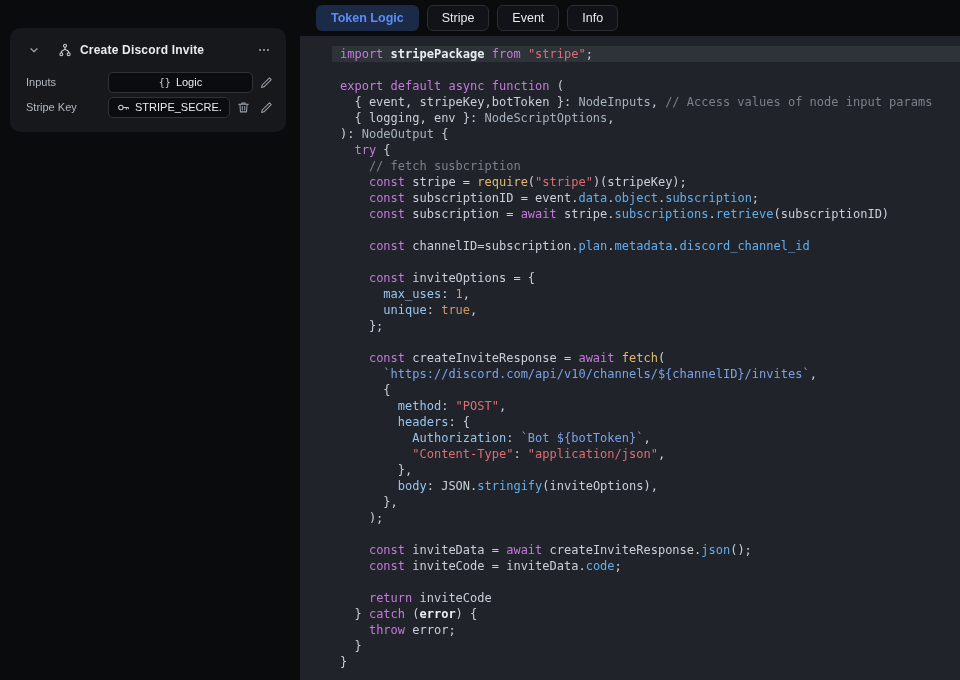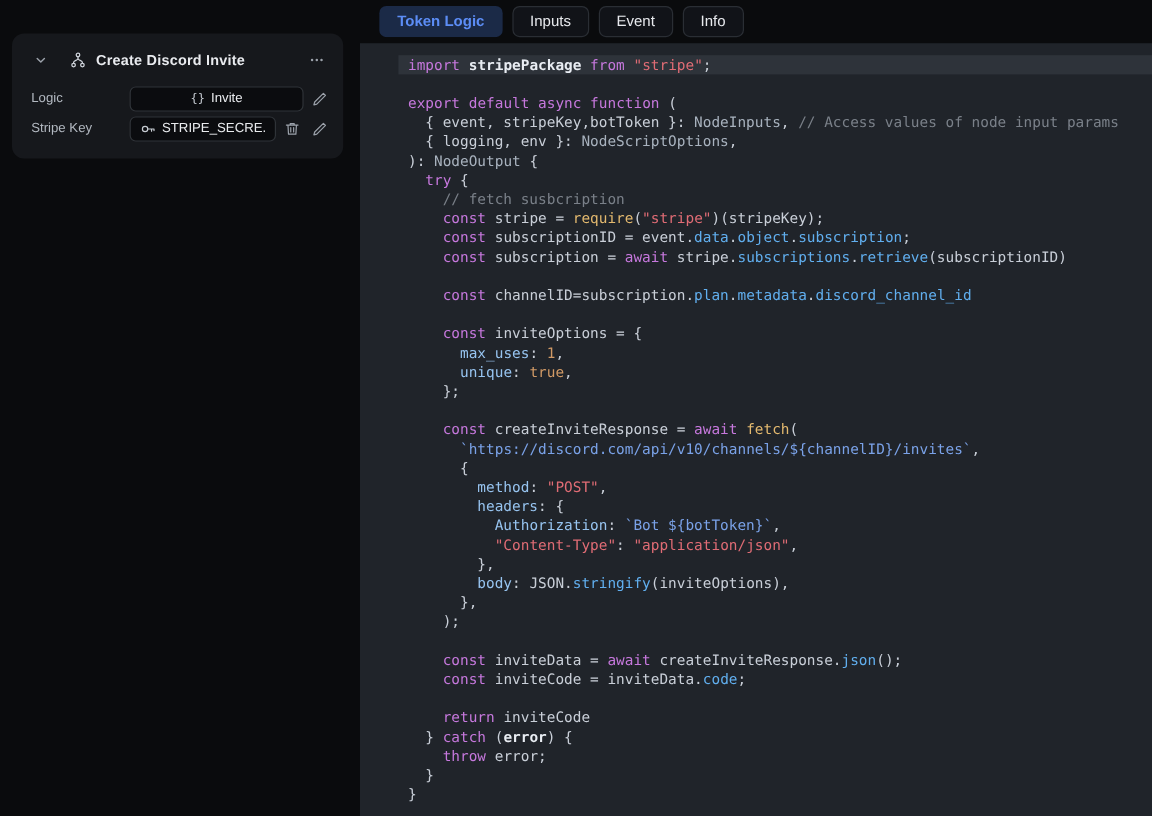--- a/index.html
+++ b/index.html
@@ -54,24 +54,24 @@
         <button class="ibtn">
           <svg width="14" height="14" viewBox="0 0 16 16" fill="currentColor">
               <circle cx="3.5" cy="8" r="1.2"></circle>
               <circle cx="8" cy="8" r="1.2"></circle>
               <circle cx="12.5" cy="8" r="1.2"></circle>
             </svg>
         </button>
       </header>
       <div class="rows">
           <div class="prow">
-            <span class="plabel">Logic</span>
+            <span class="plabel">Inputs</span>
             <div class="pill center">
               <span class="pill-ic">{}</span>
-              <span class="pill-val">Invite</span>
+              <span class="pill-val">Logic</span>
             </div>
             <button class="ibtn">
               <svg width="13" height="13" viewBox="0 0 14 14" fill="none" stroke="currentColor" stroke-width="1.1" stroke-linejoin="round">
                 <path d="M10.2 1.9l1.9 1.9-7.8 7.8-2.6.7.7-2.6z"></path>
               </svg>
             </button>
           </div>
           <div class="prow">
             <span class="plabel">Stripe Key</span>
             <div class="pill">
@@ -94,20 +94,20 @@
               </svg>
             </button>
           </div>
         </div>
     </section>
   </aside>
 
   <main class="right">
     <nav class="tabbar">
         <button class="tab active">Token Logic</button>
-        <button class="tab">Inputs</button>
+        <button class="tab">Stripe</button>
         <button class="tab">Event</button>
         <button class="tab">Info</button>
       </nav>
     <div class="editor"><div class="cl hl"><span style="color: rgb(198, 120, 221);">import</span><span style="color: rgb(201, 207, 216);"> </span><span style="color: rgb(233, 237, 243); font-weight: 700;">stripePackage</span><span style="color: rgb(201, 207, 216);"> </span><span style="color: rgb(198, 120, 221);">from</span><span style="color: rgb(201, 207, 216);"> </span><span style="color: rgb(224, 108, 117);">"stripe"</span><span style="color: rgb(201, 207, 216);">;</span></div><div class="cl">&nbsp;</div><div class="cl"><span style="color: rgb(198, 120, 221);">export</span><span style="color: rgb(201, 207, 216);"> </span><span style="color: rgb(198, 120, 221);">default</span><span style="color: rgb(201, 207, 216);"> </span><span style="color: rgb(198, 120, 221);">async</span><span style="color: rgb(201, 207, 216);"> </span><span style="color: rgb(198, 120, 221);">function</span><span style="color: rgb(201, 207, 216);"> (</span></div><div class="cl"><span style="color: rgb(201, 207, 216);">  { event, stripeKey,botToken }: </span><span style="color: rgb(168, 178, 190);">NodeInputs</span><span style="color: rgb(201, 207, 216);">, </span><span style="color: rgb(122, 128, 137);">// Access values of node input params</span></div><div class="cl"><span style="color: rgb(201, 207, 216);">  { logging, env }: </span><span style="color: rgb(168, 178, 190);">NodeScriptOptions</span><span style="color: rgb(201, 207, 216);">,</span></div><div class="cl"><span style="color: rgb(201, 207, 216);">): </span><span style="color: rgb(168, 178, 190);">NodeOutput</span><span style="color: rgb(201, 207, 216);"> {</span></div><div class="cl"><span style="color: rgb(201, 207, 216);">  </span><span style="color: rgb(198, 120, 221);">try</span><span style="color: rgb(201, 207, 216);"> {</span></div><div class="cl"><span style="color: rgb(122, 128, 137);">    // fetch susbcription</span></div><div class="cl"><span style="color: rgb(201, 207, 216);">    </span><span style="color: rgb(198, 120, 221);">const</span><span style="color: rgb(201, 207, 216);"> stripe = </span><span style="color: rgb(227, 185, 111);">require</span><span style="color: rgb(201, 207, 216);">(</span><span style="color: rgb(224, 108, 117);">"stripe"</span><span style="color: rgb(201, 207, 216);">)(stripeKey);</span></div><div class="cl"><span style="color: rgb(201, 207, 216);">    </span><span style="color: rgb(198, 120, 221);">const</span><span style="color: rgb(201, 207, 216);"> subscriptionID = event.</span><span style="color: rgb(97, 175, 239);">data</span><span style="color: rgb(201, 207, 216);">.</span><span style="color: rgb(97, 175, 239);">object</span><span style="color: rgb(201, 207, 216);">.</span><span style="color: rgb(97, 175, 239);">subscription</span><span style="color: rgb(201, 207, 216);">;</span></div><div class="cl"><span style="color: rgb(201, 207, 216);">    </span><span style="color: rgb(198, 120, 221);">const</span><span style="color: rgb(201, 207, 216);"> subscription = </span><span style="color: rgb(198, 120, 221);">await</span><span style="color: rgb(201, 207, 216);"> stripe.</span><span style="color: rgb(97, 175, 239);">subscriptions</span><span style="color: rgb(201, 207, 216);">.</span><span style="color: rgb(97, 175, 239);">retrieve</span><span style="color: rgb(201, 207, 216);">(subscriptionID)</span></div><div class="cl">&nbsp;</div><div class="cl"><span style="color: rgb(201, 207, 216);">    </span><span style="color: rgb(198, 120, 221);">const</span><span style="color: rgb(201, 207, 216);"> channelID=subscription.</span><span style="color: rgb(97, 175, 239);">plan</span><span style="color: rgb(201, 207, 216);">.</span><span style="color: rgb(97, 175, 239);">metadata</span><span style="color: rgb(201, 207, 216);">.</span><span style="color: rgb(97, 175, 239);">discord_channel_id</span></div><div class="cl">&nbsp;</div><div class="cl"><span style="color: rgb(201, 207, 216);">    </span><span style="color: rgb(198, 120, 221);">const</span><span style="color: rgb(201, 207, 216);"> inviteOptions = {</span></div><div class="cl"><span style="color: rgb(201, 207, 216);">      </span><span style="color: rgb(151, 196, 240);">max_uses</span><span style="color: rgb(201, 207, 216);">: </span><span style="color: rgb(209, 154, 102);">1</span><span style="color: rgb(201, 207, 216);">,</span></div><div class="cl"><span style="color: rgb(201, 207, 216);">      </span><span style="color: rgb(151, 196, 240);">unique</span><span style="color: rgb(201, 207, 216);">: </span><span style="color: rgb(209, 154, 102);">true</span><span style="color: rgb(201, 207, 216);">,</span></div><div class="cl"><span style="color: rgb(201, 207, 216);">    };</span></div><div class="cl">&nbsp;</div><div class="cl"><span style="color: rgb(201, 207, 216);">    </span><span style="color: rgb(198, 120, 221);">const</span><span style="color: rgb(201, 207, 216);"> createInviteResponse = </span><span style="color: rgb(198, 120, 221);">await</span><span style="color: rgb(201, 207, 216);"> </span><span style="color: rgb(227, 185, 111);">fetch</span><span style="color: rgb(201, 207, 216);">(</span></div><div class="cl"><span style="color: rgb(201, 207, 216);">      </span><span style="color: rgb(122, 162, 232);">`https://discord.com/api/v10/channels/${channelID}/invites`</span><span style="color: rgb(201, 207, 216);">,</span></div><div class="cl"><span style="color: rgb(201, 207, 216);">      {</span></div><div class="cl"><span style="color: rgb(201, 207, 216);">        </span><span style="color: rgb(151, 196, 240);">method</span><span style="color: rgb(201, 207, 216);">: </span><span style="color: rgb(224, 108, 117);">"POST"</span><span style="color: rgb(201, 207, 216);">,</span></div><div class="cl"><span style="color: rgb(201, 207, 216);">        </span><span style="color: rgb(151, 196, 240);">headers</span><span style="color: rgb(201, 207, 216);">: {</span></div><div class="cl"><span style="color: rgb(201, 207, 216);">          </span><span style="color: rgb(151, 196, 240);">Authorization</span><span style="color: rgb(201, 207, 216);">: </span><span style="color: rgb(122, 162, 232);">`Bot ${botToken}`</span><span style="color: rgb(201, 207, 216);">,</span></div><div class="cl"><span style="color: rgb(201, 207, 216);">          </span><span style="color: rgb(224, 108, 117);">"Content-Type"</span><span style="color: rgb(201, 207, 216);">: </span><span style="color: rgb(224, 108, 117);">"application/json"</span><span style="color: rgb(201, 207, 216);">,</span></div><div class="cl"><span style="color: rgb(201, 207, 216);">        },</span></div><div class="cl"><span style="color: rgb(201, 207, 216);">        </span><span style="color: rgb(151, 196, 240);">body</span><span style="color: rgb(201, 207, 216);">: JSON.</span><span style="color: rgb(97, 175, 239);">stringify</span><span style="color: rgb(201, 207, 216);">(inviteOptions),</span></div><div class="cl"><span style="color: rgb(201, 207, 216);">      },</span></div><div class="cl"><span style="color: rgb(201, 207, 216);">    );</span></div><div class="cl">&nbsp;</div><div class="cl"><span style="color: rgb(201, 207, 216);">    </span><span style="color: rgb(198, 120, 221);">const</span><span style="color: rgb(201, 207, 216);"> inviteData = </span><span style="color: rgb(198, 120, 221);">await</span><span style="color: rgb(201, 207, 216);"> createInviteResponse.</span><span style="color: rgb(97, 175, 239);">json</span><span style="color: rgb(201, 207, 216);">();</span></div><div class="cl"><span style="color: rgb(201, 207, 216);">    </span><span style="color: rgb(198, 120, 221);">const</span><span style="color: rgb(201, 207, 216);"> inviteCode = inviteData.</span><span style="color: rgb(97, 175, 239);">code</span><span style="color: rgb(201, 207, 216);">;</span></div><div class="cl">&nbsp;</div><div class="cl"><span style="color: rgb(201, 207, 216);">    </span><span style="color: rgb(198, 120, 221);">return</span><span style="color: rgb(201, 207, 216);"> inviteCode</span></div><div class="cl"><span style="color: rgb(201, 207, 216);">  } </span><span style="color: rgb(198, 120, 221);">catch</span><span style="color: rgb(201, 207, 216);"> (</span><span style="color: rgb(233, 237, 243); font-weight: 700;">error</span><span style="color: rgb(201, 207, 216);">) {</span></div><div class="cl"><span style="color: rgb(201, 207, 216);">    </span><span style="color: rgb(198, 120, 221);">throw</span><span style="color: rgb(201, 207, 216);"> error;</span></div><div class="cl"><span style="color: rgb(201, 207, 216);">  }</span></div><div class="cl"><span style="color: rgb(201, 207, 216);">}</span></div></div>
   </main>
 
 </div>
 
 </body></html>

